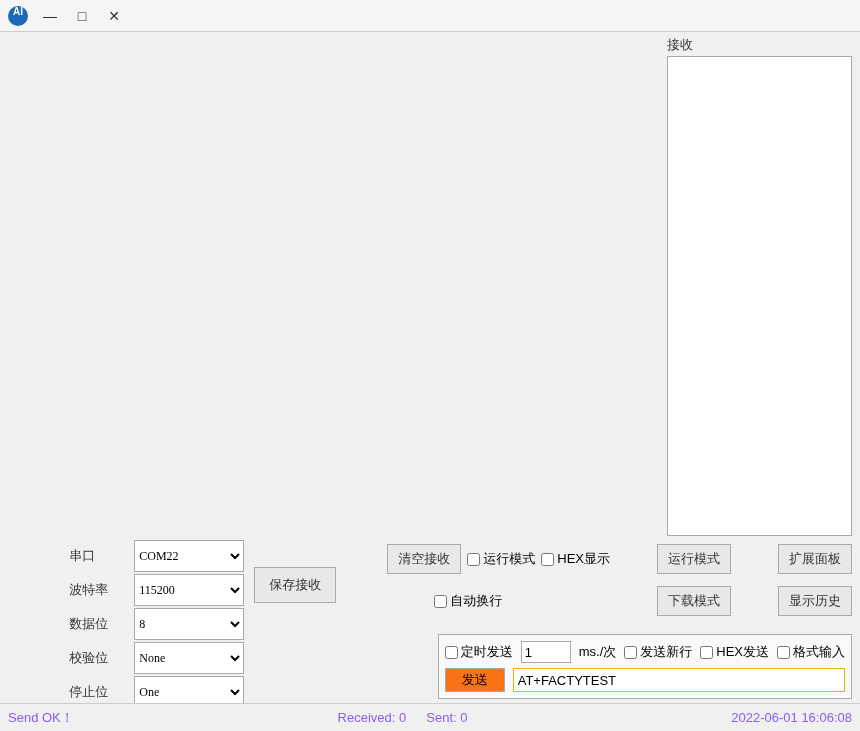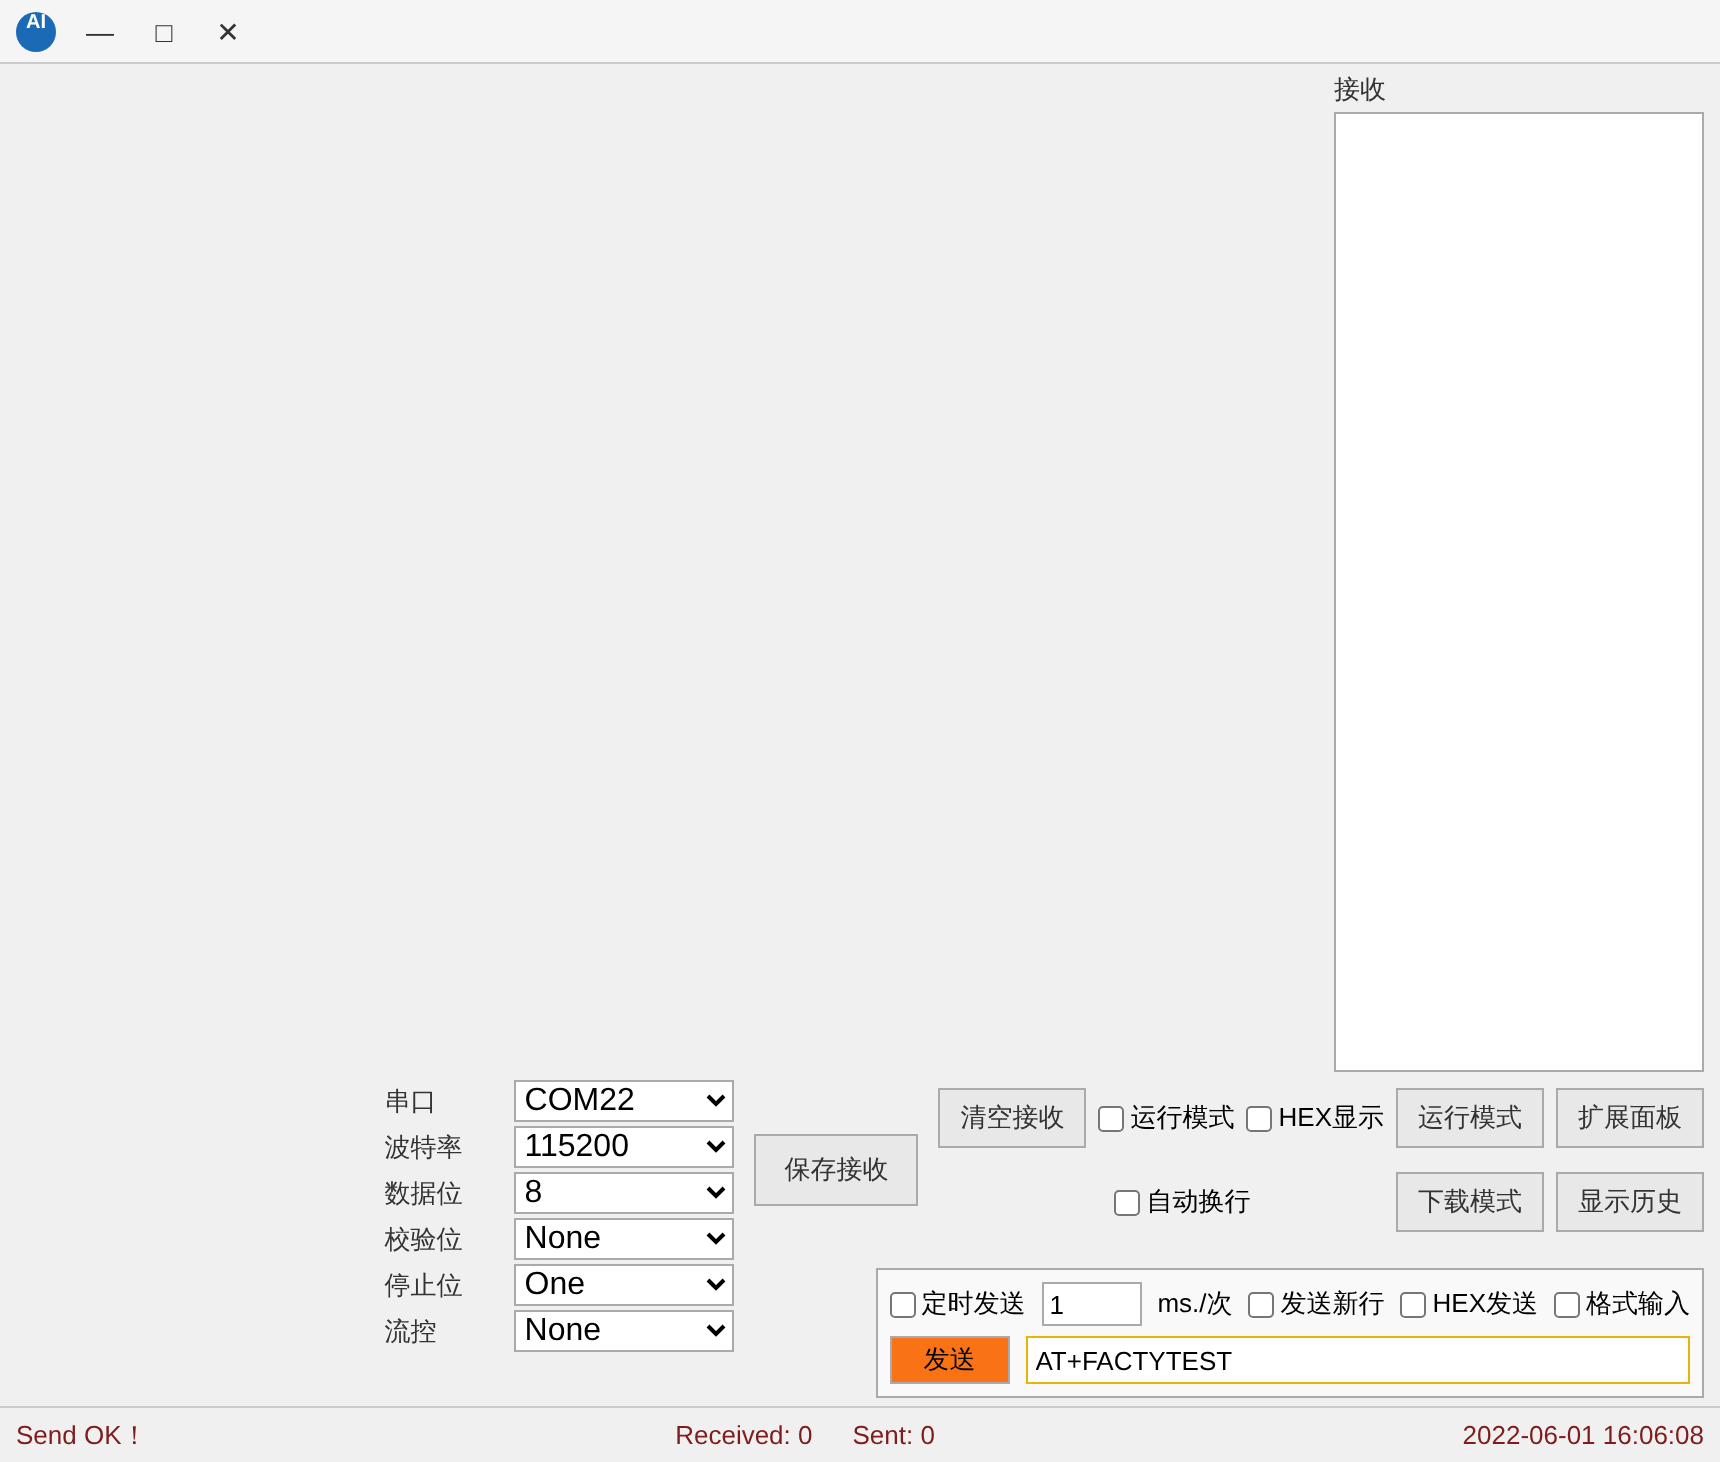--- a/index.html
+++ b/index.html
@@ -101,25 +101,25 @@
       width: 175px;
       flex-shrink: 0;
     }
     .left-panel label {
       font-size: 13px;
       color: #333;
       white-space: nowrap;
     }
     .left-panel select {
       width: 100%;
-      height: 21px;
+      height: 32px;
       border: 1px solid #aaa;
       background: white;
-      font-size: 16px;
-      font-family: Liberation Sans, sans-serif;
+      font-size: 12px;
+      font-family: Liberation Serif, serif;
     }
 
     .middle-panel {
       display: flex;
       flex-direction: column;
       gap: 6px;
       align-items: center;
       justify-content: center;
       width: 90px;
       flex-shrink: 0;
@@ -150,20 +150,21 @@
     .btn-normal {
       height: 30px;
       padding: 0 10px;
       border: 1px solid #aaa;
       background: #e8e8e8;
       cursor: pointer;
       font-family: inherit;
       font-size: 13px;
       color: #333;
       white-space: nowrap;
+      margin-left: 41px;
     }
     .checkbox-group {
       display: flex;
       align-items: center;
       gap: 3px;
       font-size: 13px;
     }
     .checkbox-group input[type=checkbox] {
       margin: 0;
     }
@@ -213,21 +214,21 @@
     }
 
     .status-bar {
       background: #f0f0f0;
       border-top: 1px solid #ccc;
       height: 28px;
       display: flex;
       align-items: center;
       padding: 0 8px;
       font-size: 13px;
-      color: #7f1d1d;
+      color: #8b5cf6;
       gap: 20px;
       position: fixed;
       bottom: 0;
       left: 0;
       width: 860px;
     }
     .status-item { white-space: nowrap; }
     .status-spacer { flex: 1; }
   </style>
 </head>

